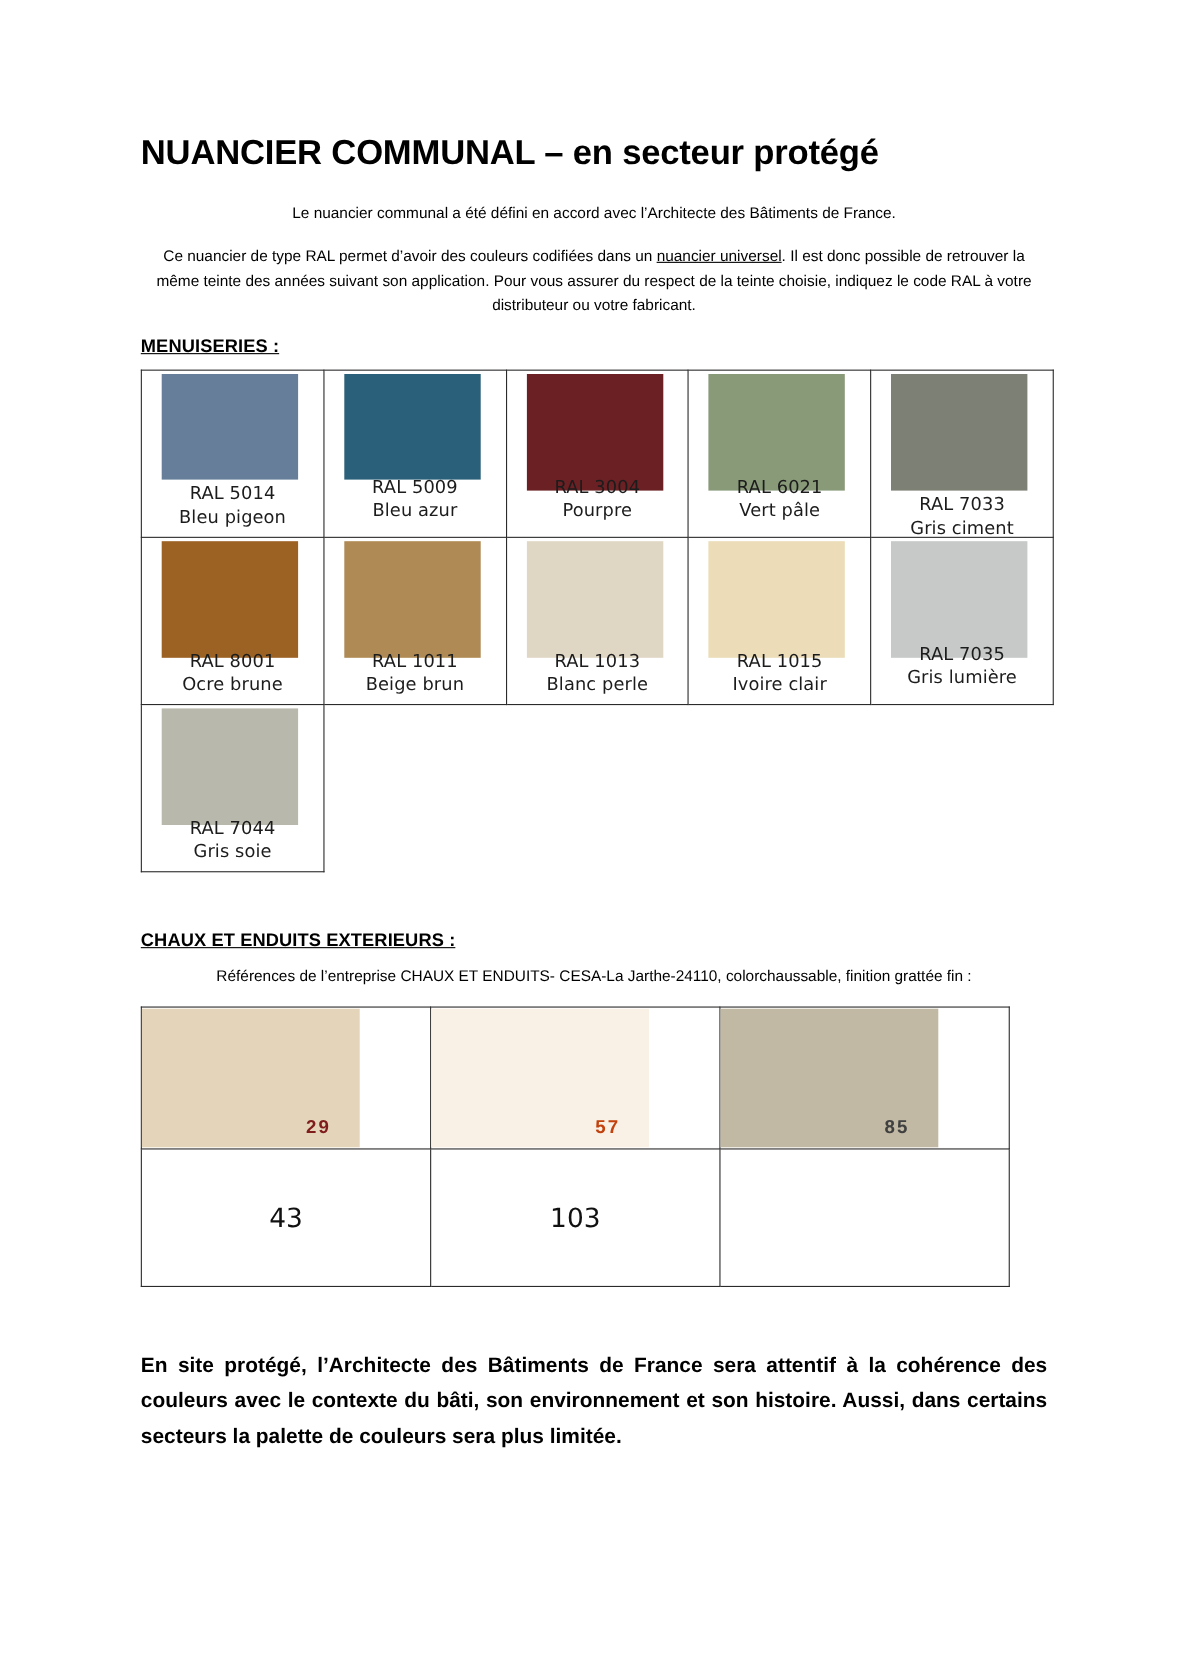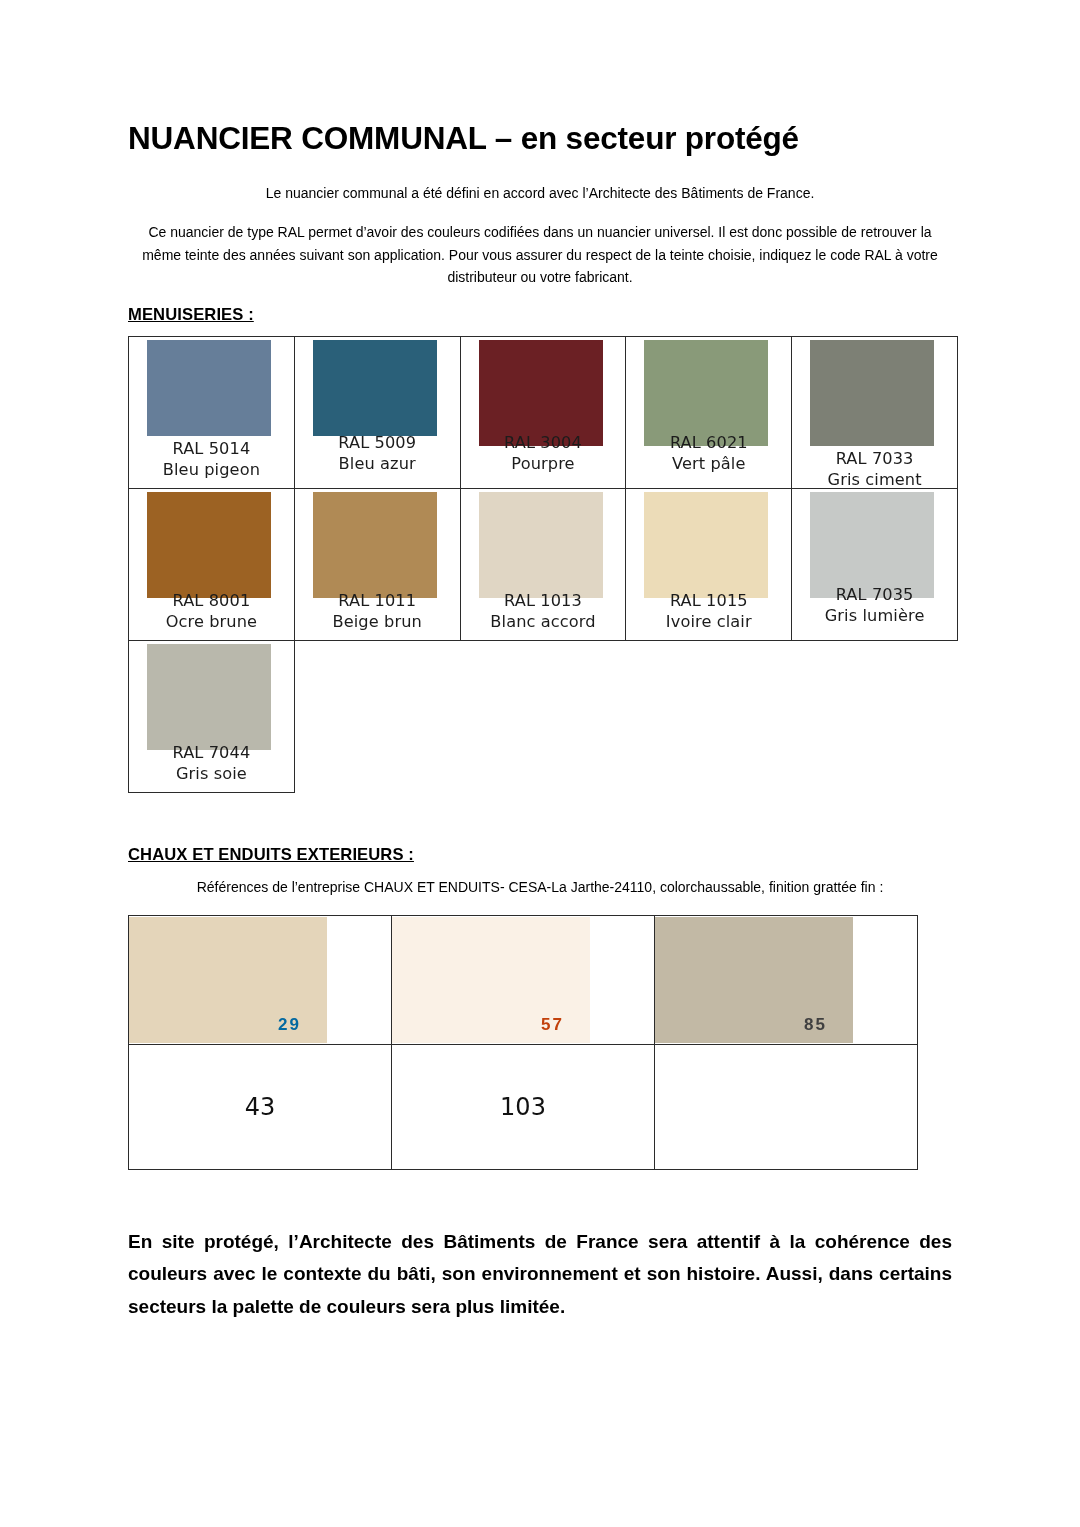--- a/index.html
+++ b/index.html
@@ -30,20 +30,21 @@
     margin: 0 0 26px 0;
     line-height: 1.15;
   }
   .para {
     font-size: 14px;
     line-height: 1.62;
     margin: 0 0 16px 0;
     text-align: center;
   }
   .para .u {
+    text-decoration: underline;
   }
   .section-head {
     font-size: 16.6px;
     font-weight: bold;
     text-decoration: underline;
     margin: 0 0 11px 0;
     letter-spacing: 0.1px;
   }
   .closing {
     font-size: 19px;
@@ -219,21 +220,21 @@
               <div>RAL 1011</div>
               <div>Beige brun</div>
             </div>
           </div>
         </td>
         <td>
           <div class="ral-cell tall">
             <span class="ral-chip" style="background-color: rgb(224, 214, 196);"></span>
             <div class="ral-label">
               <div>RAL 1013</div>
-              <div>Blanc accord</div>
+              <div>Blanc perle</div>
             </div>
           </div>
         </td>
         <td>
           <div class="ral-cell tall">
             <span class="ral-chip" style="background-color: rgb(236, 220, 184);"></span>
             <div class="ral-label">
               <div>RAL 1015</div>
               <div>Ivoire clair</div>
             </div>
@@ -271,21 +272,21 @@
 
   <h2 class="section-head">CHAUX ET ENDUITS EXTERIEURS :</h2>
 
   <p class="para">Références de l’entreprise CHAUX ET ENDUITS- CESA-La Jarthe-24110, colorchaussable, finition grattée fin :</p>
 
   <table class="chaux-table">
     <tbody>
       <tr>
         <td>
           <span class="chaux-swatch" style="background-color: rgb(228, 213, 186);">
-            <span class="chaux-num" style="color: #0369a1;">29</span>
+            <span class="chaux-num" style="color: #7f1d1d;">29</span>
           </span>
         </td>
         <td>
           <span class="chaux-swatch" style="background-color: rgb(250, 241, 230);">
             <span class="chaux-num" style="color: #c2410c;">57</span>
           </span>
         </td>
         <td>
           <span class="chaux-swatch" style="background-color: rgb(194, 185, 165);">
             <span class="chaux-num" style="color: #404040;">85</span>

